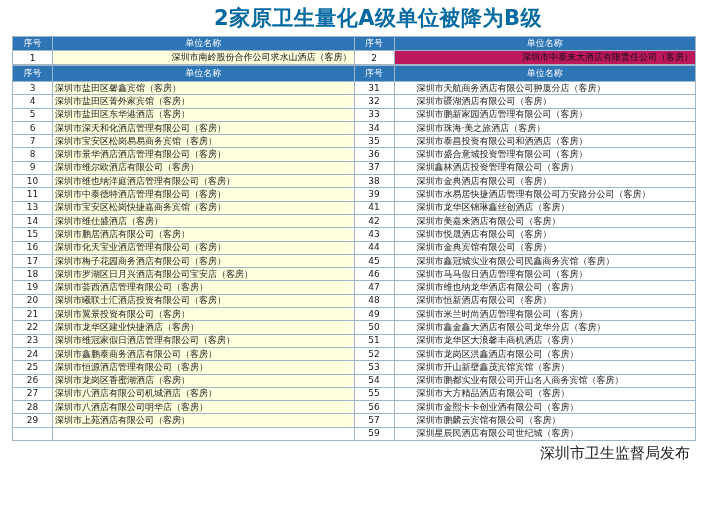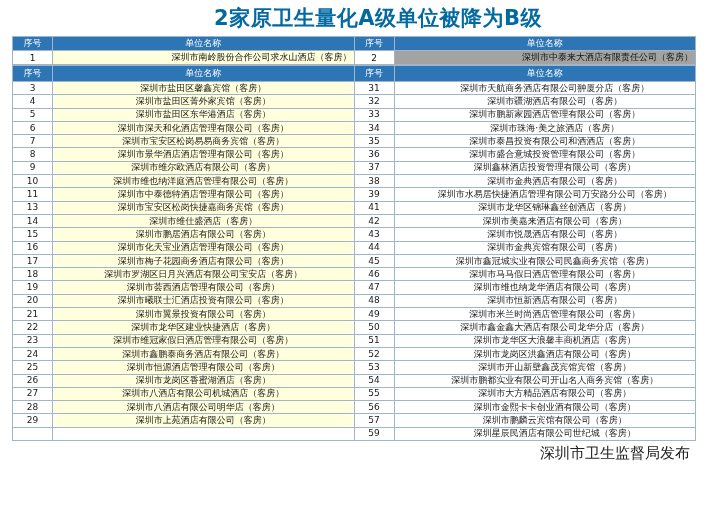--- a/index.html
+++ b/index.html
@@ -47,21 +47,21 @@
   .tbl-a td.num{
     text-align:center;
     background:#ffffff;
     color:#111;
   }
   .tbl-a td.name{
     text-align:right;
     background:#ffffdd;
     color:#111;
   }
-  .tbl-a td.name.plain{background:#a3a3a3;}
+  .tbl-a td.name.plain{background:#be185d;}
   .col-num{width:40px;}
 
   
   .tbl-b{
     width:684px;margin:0 auto;
     table-layout:fixed;
   }
   .tbl-b th{
     background:#2e75b6;
     color:#ffffff;
@@ -76,21 +76,21 @@
     font-size:9px;
     height:12.3px;
     padding:0 2px;
     line-height:11px;
   }
   .tbl-b td.num{
     text-align:center;
     background:#ffffff;
   }
   .tbl-b td.name{
-    text-align:center;
+    text-align:left;
     background:#ffffdd;
     border-radius:6px;
   }
   .tbl-b td.name.plain{background:#ffffff;padding-left:22px;}
   .tbl-b td.empty{background:#ffffff;}
 
   .footer{
     text-align:right;
     font-size:15px;
     color:#222;

